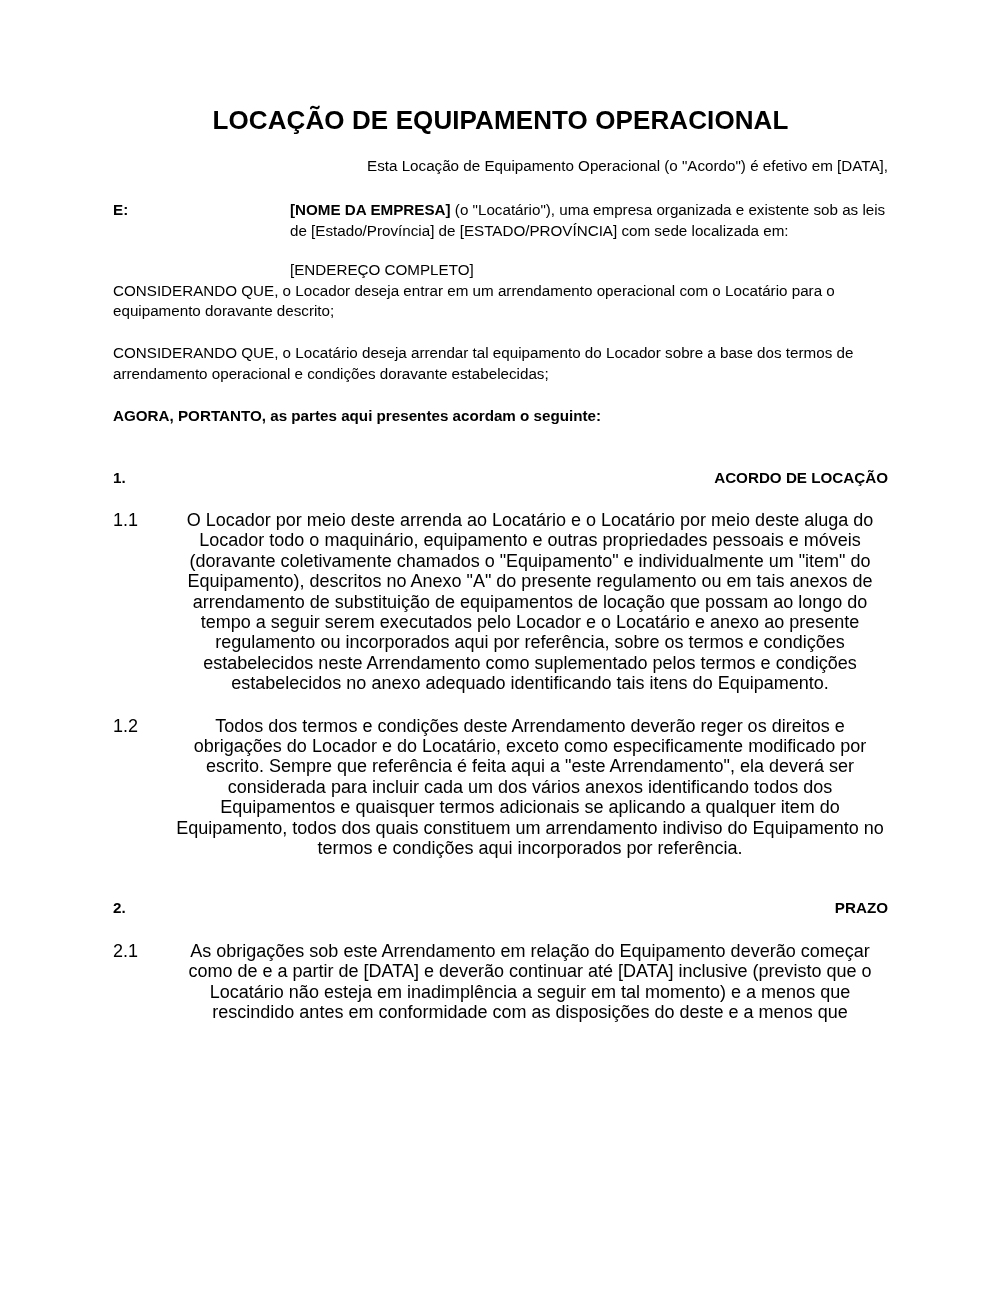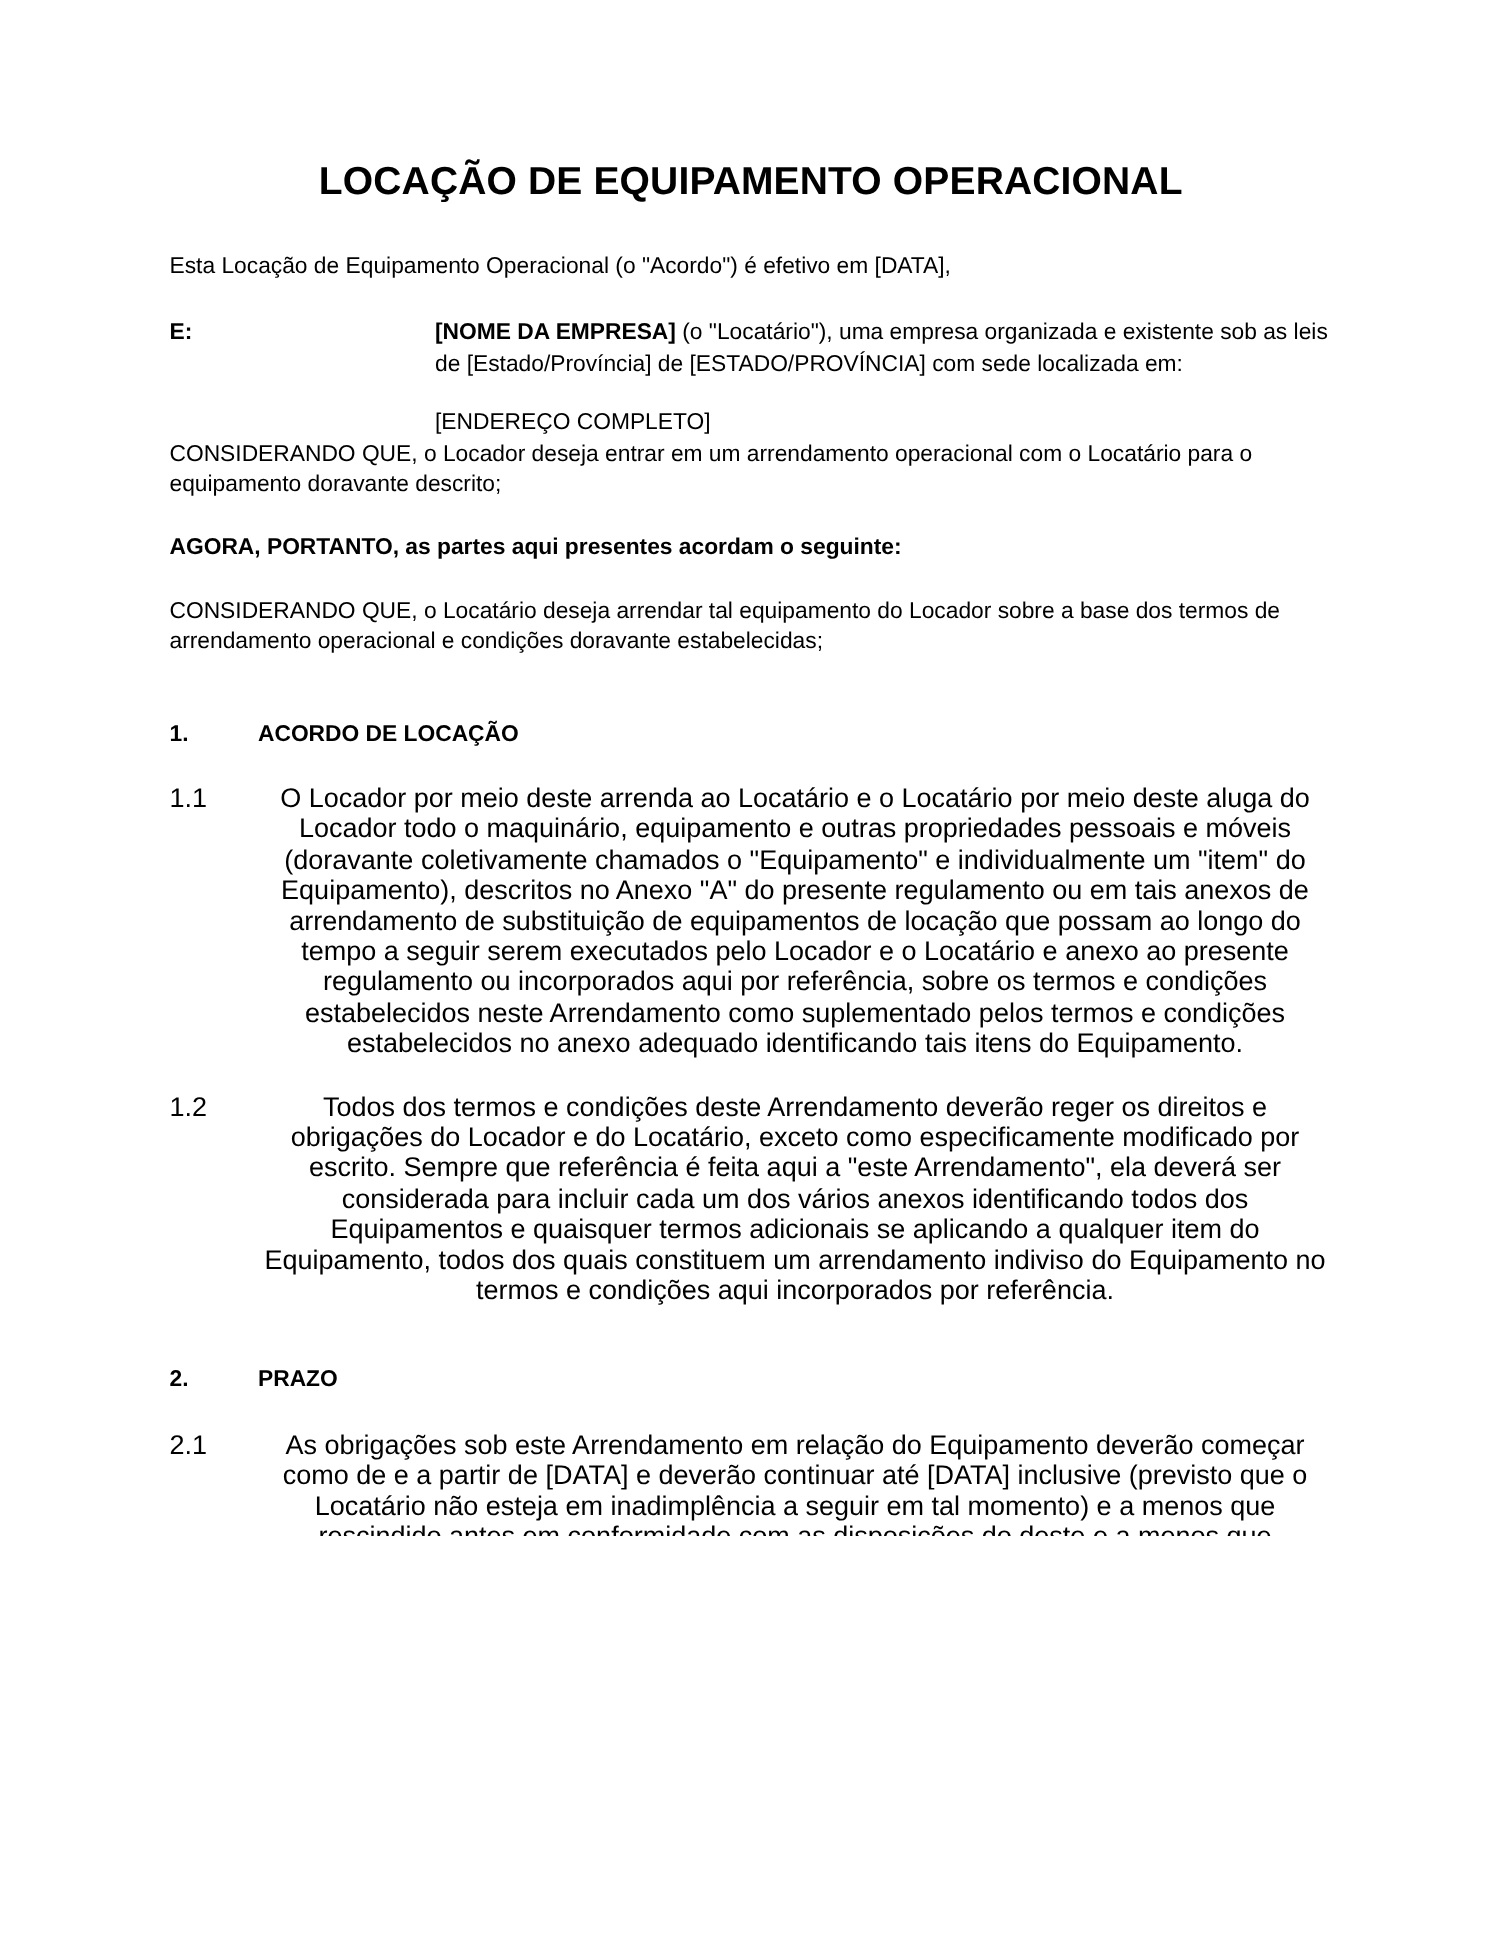--- a/index.html
+++ b/index.html
@@ -38,21 +38,21 @@
     line-height: 1.15;
   }
 
   
   .para {
     font-size: 15.2px;
     line-height: 20.4px;
     margin: 0;
     text-align: left;
   }
-  .para.intro { margin-top: 32px; }
+  .para.intro { margin-top: 20px; text-align: right; }
 
   
   .party-row {
     display: flex;
     align-items: flex-start;
     font-size: 15.2px;
     line-height: 20.4px;
   }
   .party-row.entre { margin-top: 42px; }
   .party-row.e { margin-top: 24px; }
@@ -87,21 +87,21 @@
     font-size: 15.2px;
     line-height: 20.4px;
     font-weight: bold;
   }
   .section-head.s1 { margin-top: 41px; }
   .section-head.s2 { margin-top: 40px; }
   .sec-num {
     width: 59px;
     flex: 0 0 59px;
   }
-  .sec-title { flex: 1 1 auto; }
+  .sec-title { flex: 1 1 auto; text-align: right; }
 
   .clause {
     display: flex;
     align-items: flex-start;
     font-size: 18px;
     line-height: 20.4px;
     margin-top: 22px;
   }
   .clause-num {
     width: 59px;
@@ -147,23 +147,23 @@
 
 
     <div class="party-row e">
       <div class="party-label">E:</div>
       <div class="party-body"><b>[NOME DA EMPRESA]</b><span> (o "Locatário"), uma empresa organizada e existente sob as leis de [Estado/Província] de [ESTADO/PROVÍNCIA] com sede localizada em:</span></div>
     </div>
     <div class="party-address">[ENDEREÇO COMPLETO]</div>
 
     <p class="para recital-1">CONSIDERANDO QUE, o Locador deseja entrar em um arrendamento operacional com o Locatário para o equipamento doravante descrito;</p>
 
+    <p class="para recital-2">CONSIDERANDO QUE, o Locatário deseja arrendar tal equipamento do Locador sobre a base dos termos de arrendamento operacional e condições doravante estabelecidas;</p>
+
     <p class="para agora">AGORA, PORTANTO, as partes aqui presentes acordam o seguinte:</p>
-
-    <p class="para recital-2">CONSIDERANDO QUE, o Locatário deseja arrendar tal equipamento do Locador sobre a base dos termos de arrendamento operacional e condições doravante estabelecidas;</p>
 
     <div class="section-head s1">
       <div class="sec-num">1.</div>
       <div class="sec-title">ACORDO DE LOCAÇÃO</div>
     </div>
 
     <div class="clause">
       <div class="clause-num">1.1</div>
       <div class="clause-text">O Locador por meio deste arrenda ao Locatário e o Locatário por meio deste aluga do Locador todo o maquinário, equipamento e outras propriedades pessoais e móveis (doravante coletivamente chamados o "Equipamento" e individualmente um "item" do Equipamento), descritos no Anexo "A" do presente regulamento ou em tais anexos de arrendamento de substituição de equipamentos de locação que possam ao longo do tempo a seguir serem executados pelo Locador e o Locatário e anexo ao presente regulamento ou incorporados aqui por referência, sobre os termos e condições estabelecidos neste Arrendamento como suplementado pelos termos e condições estabelecidos no anexo adequado identificando tais itens do Equipamento.</div>
     </div>

